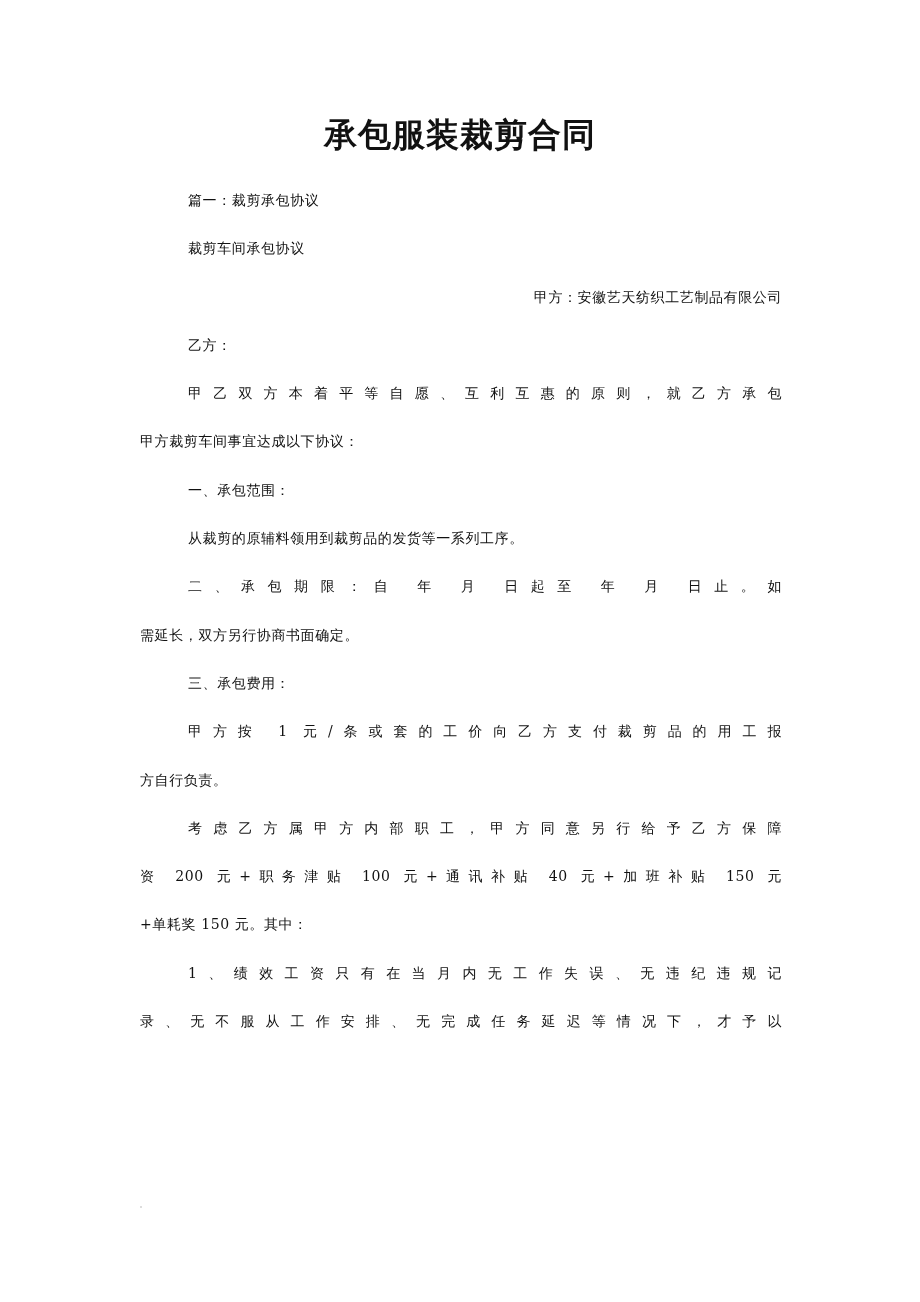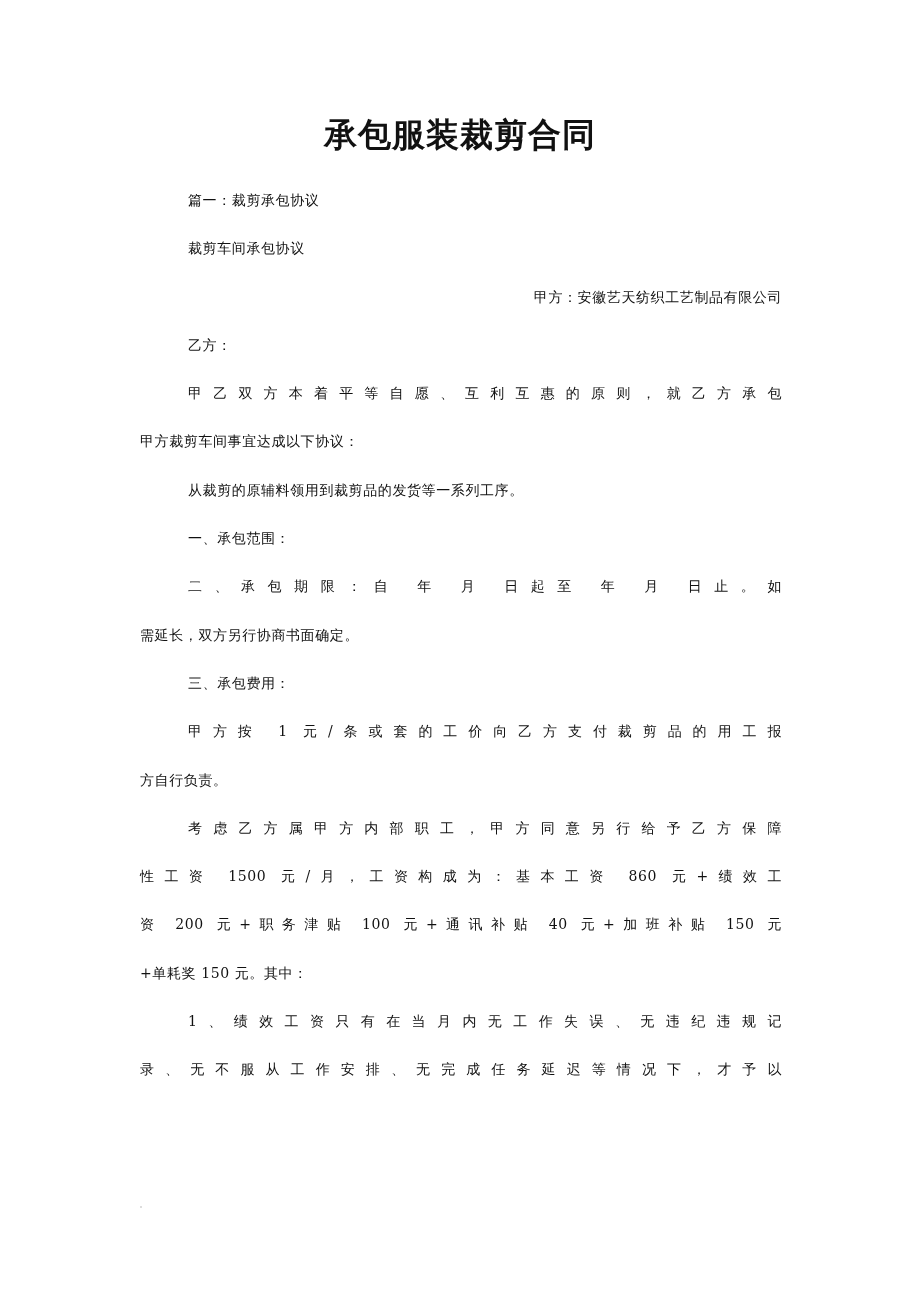--- a/index.html
+++ b/index.html
@@ -70,29 +70,28 @@
 <div class="page">
   <h1 class="title">承包服装裁剪合同</h1>
 
   <div class="body-text">
     <div class="line indent">篇一：裁剪承包协议</div>
     <div class="line indent">裁剪车间承包协议</div>
     <div class="line indent2">甲方：安徽艺天纺织工艺制品有限公司</div>
     <div class="line indent">乙方：</div>
     <div class="line indent justify">甲乙双方本着平等自愿、互利互惠的原则，就乙方承包</div>
     <div class="line">甲方裁剪车间事宜达成以下协议：</div>
+    <div class="line indent">一、承包范围：</div>
     <div class="line indent">从裁剪的原辅料领用到裁剪品的发货等一系列工序。</div>
-    <div class="line indent">一、承包范围：</div>
     <div class="line indent justify">二、承包期限：自 年  月  日起至 年  月  日止。如</div>
     <div class="line">需延长，双方另行协商书面确定。</div>
     <div class="line indent">三、承包费用：</div>
     <div class="line indent justify">甲方按 1 元/条或套的工价向乙方支付裁剪品的用工报</div>
     <div class="line">方自行负责。</div>
     <div class="line indent justify">考虑乙方属甲方内部职工，甲方同意另行给予乙方保障</div>
-    <div class="line justify">性工资 1500 元/月，工资构成为：基本工资 860 元+绩效工</div>
     <div class="line justify">资 200 元+职务津贴 100 元+通讯补贴 40 元+加班补贴 150 元</div>
     <div class="line">+单耗奖 150 元。其中：</div>
     <div class="line indent justify">1、绩效工资只有在当月内无工作失误、无违纪违规记</div>
     <div class="line justify">录、无不服从工作安排、无完成任务延迟等情况下，才予以</div>
   </div>
 
   <div class="marker"></div>
 </div>
 
 </body></html>

